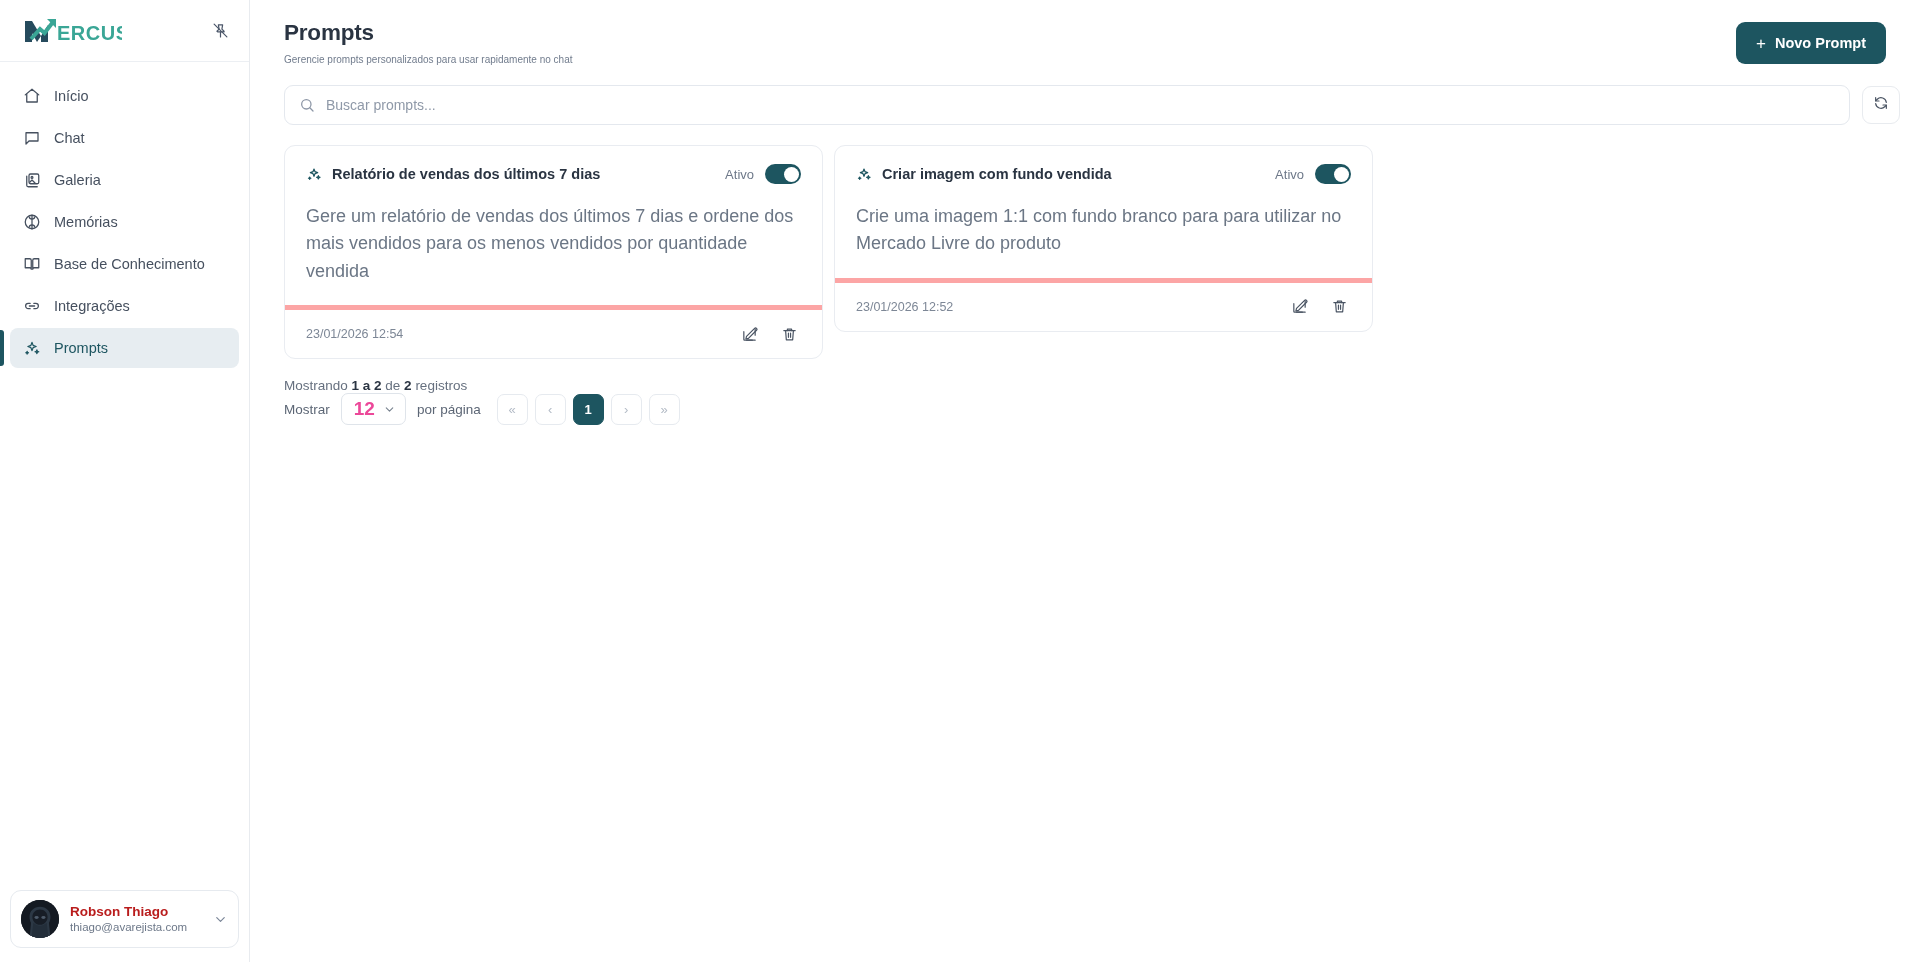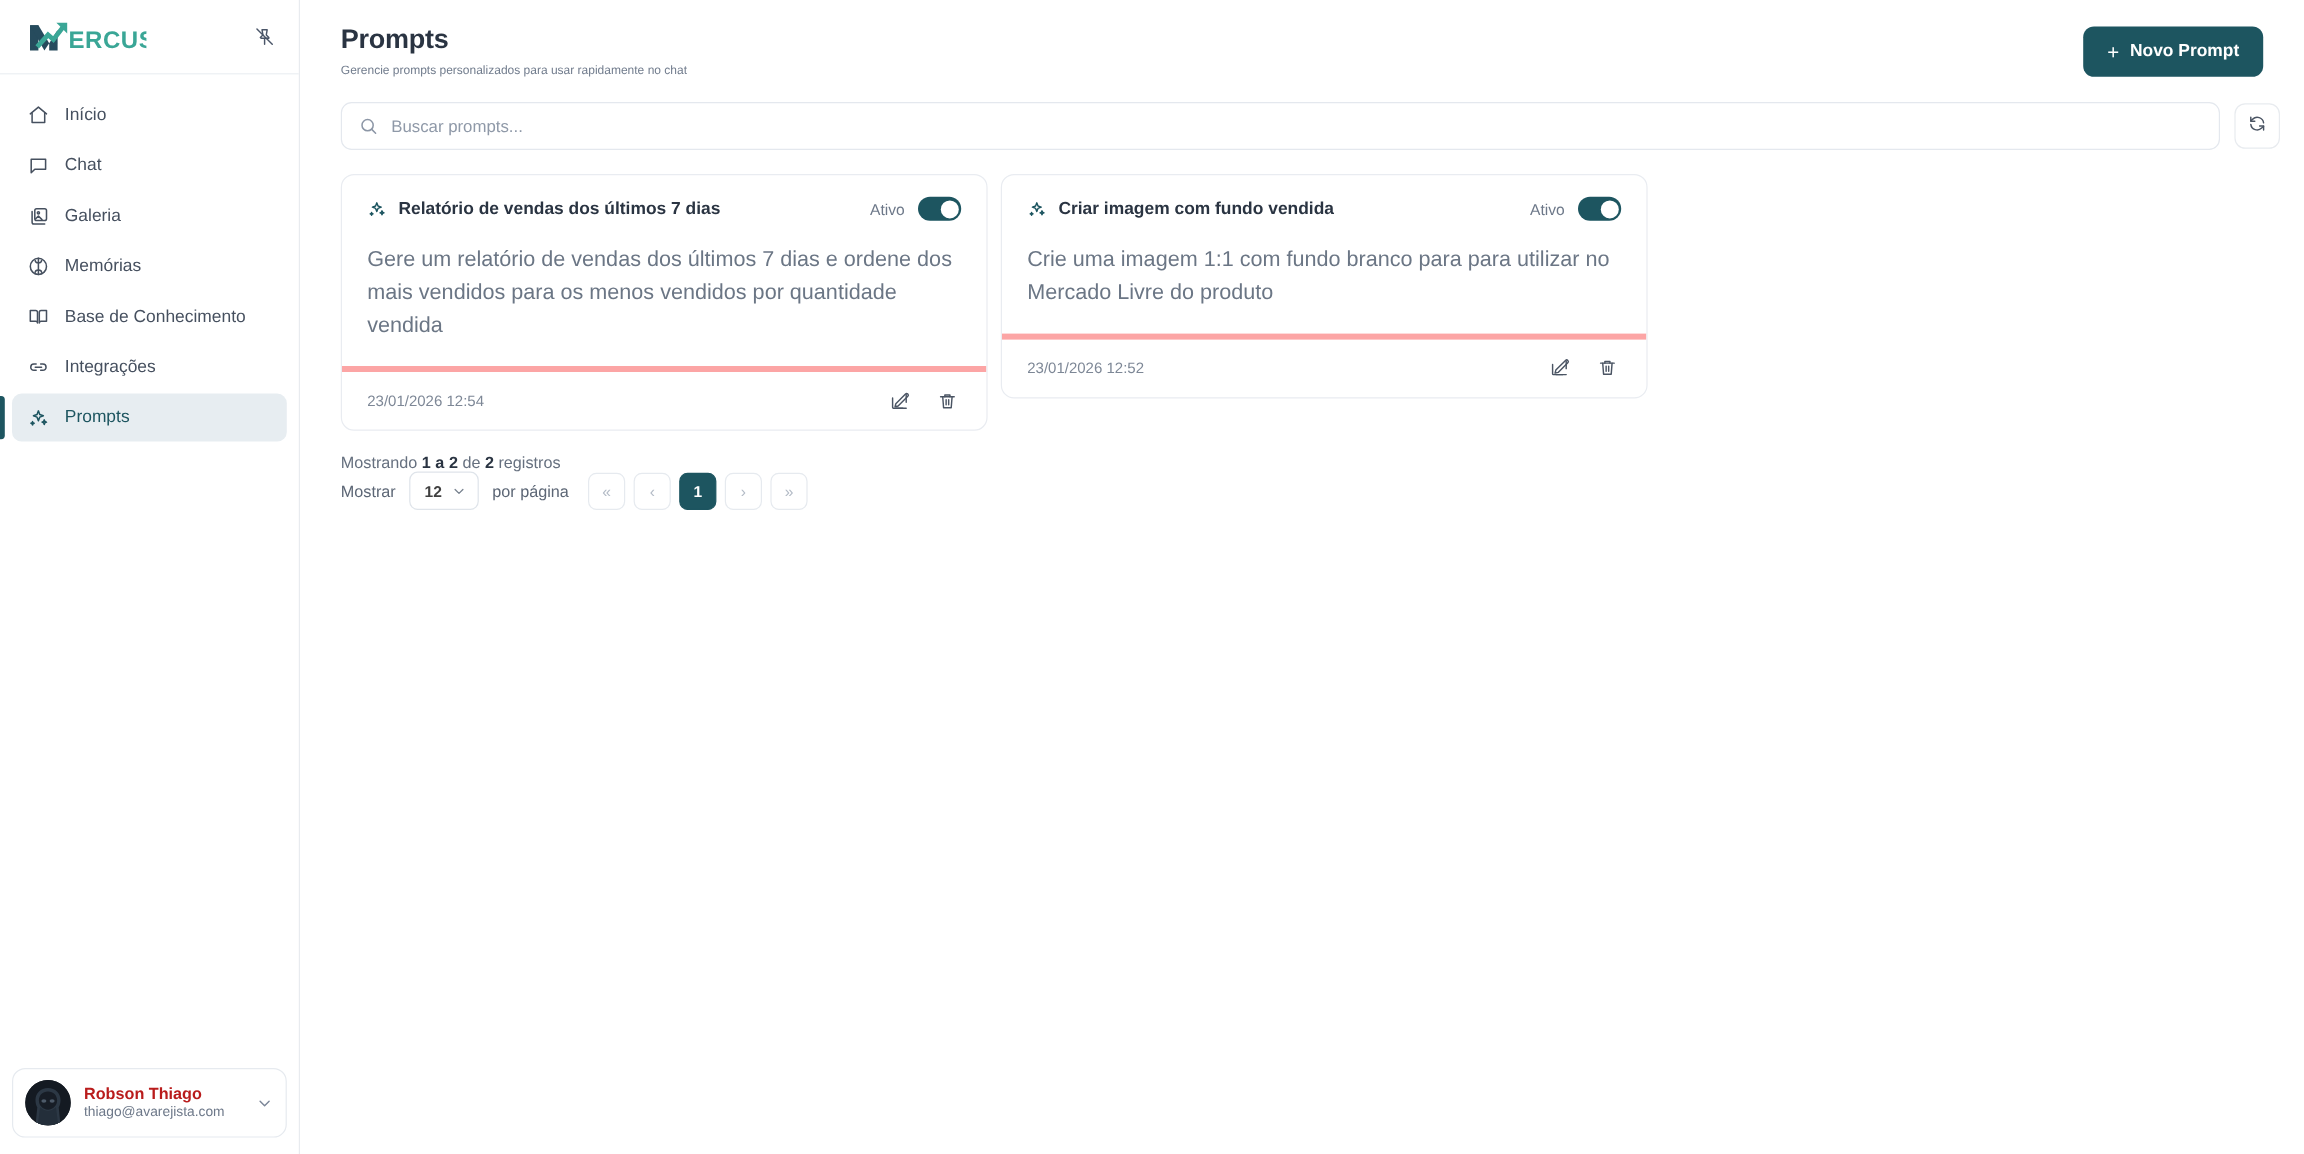--- a/index.html
+++ b/index.html
@@ -267,21 +267,21 @@
     border: 1px solid #dfe4ea;
     border-radius: 7px;
     background: #fff;
     display: flex;
     align-items: center;
     justify-content: space-between;
     gap: 8px;
     padding: 0 9px 0 12px;
     cursor: pointer;
   }
-  .select-box .sval { font-size: 13px; color: #404040; font-weight: 700; }
+  .select-box .sval { font-size: 19px; color: #ec4899; font-weight: 700; }
   .select-box .schev { color: #78828f; display: flex; }
 
   .pages { display: flex; align-items: center; gap: 7px; margin-left: 5px; }
   .pg {
     width: 31px; height: 31px;
     border: 1px solid #e6eaef;
     border-radius: 7px;
     background: #fff;
     display: flex;
     align-items: center;

